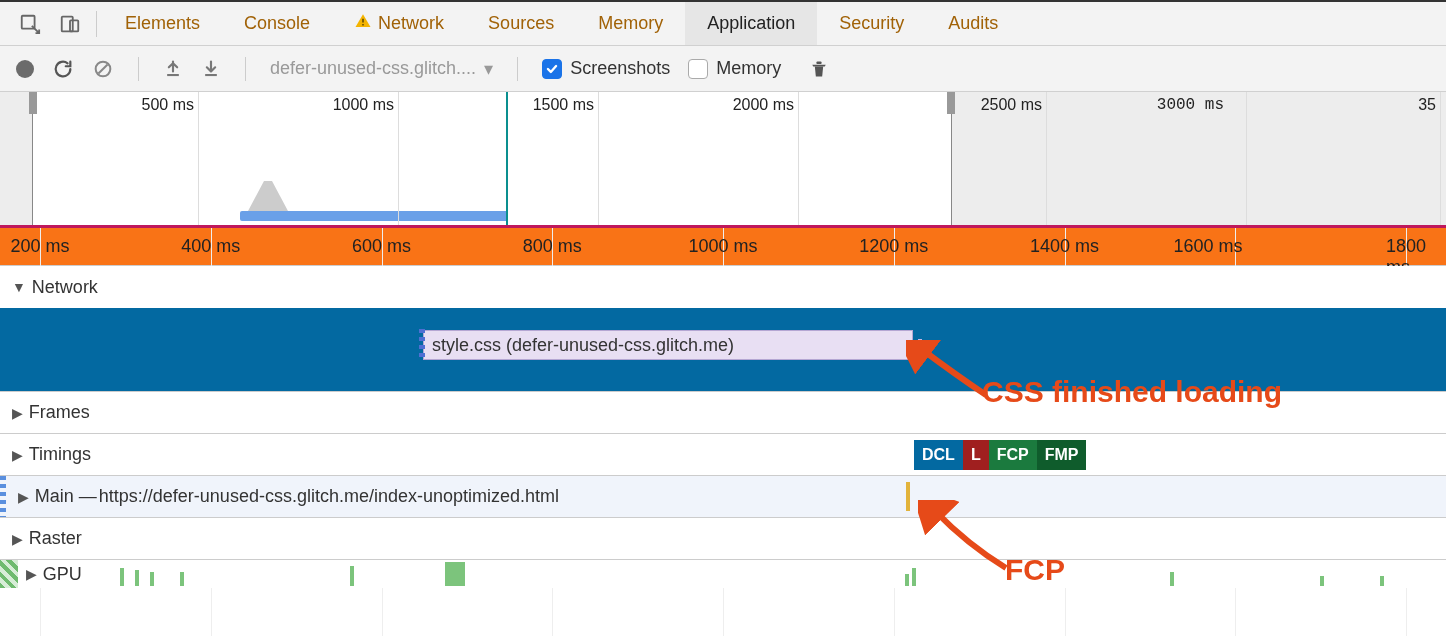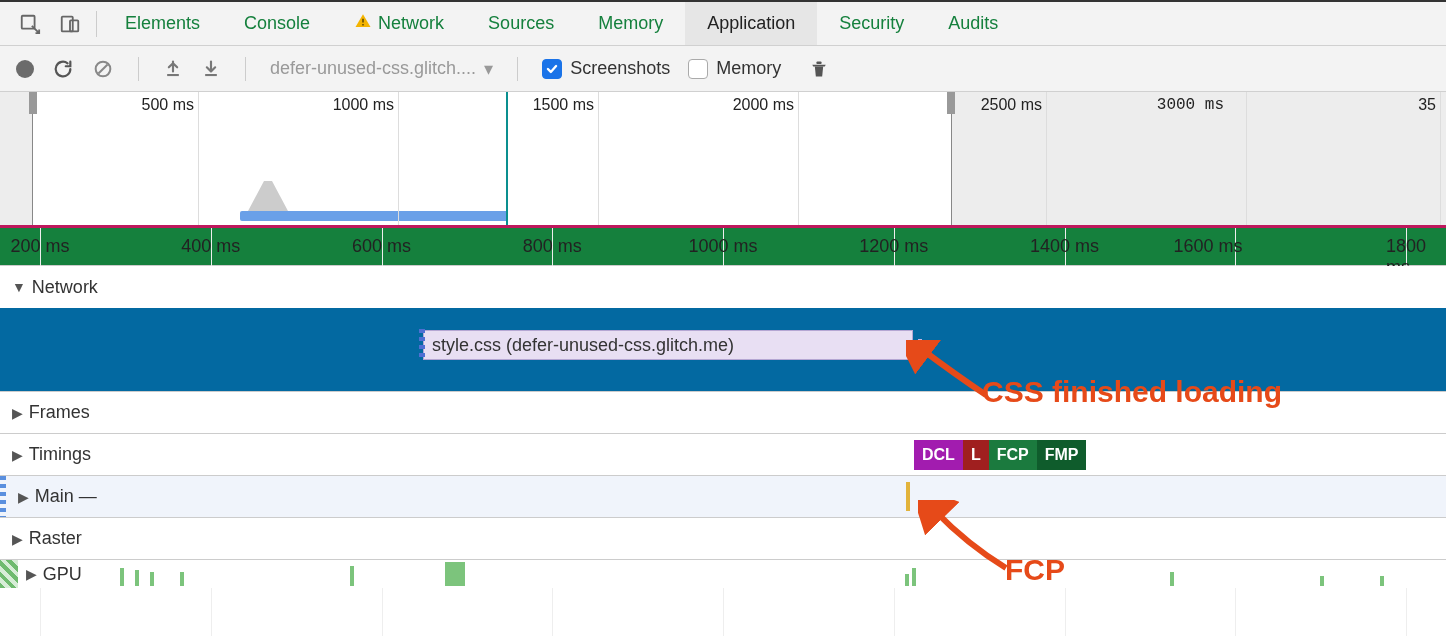--- a/index.html
+++ b/index.html
@@ -30,21 +30,21 @@
     justify-content:center;
     color:#555;
     cursor:pointer;
   }
   .tabs .spacer-v { width:1px; height:26px; background:#ccc; margin:0 6px; }
   .tab {
     padding:0 22px;
     height:100%;
     display:flex;
     align-items:center;
-    color:#15803d;
+    color:#a16207;
     cursor:pointer;
     position:relative;
   }
   .tab.active { color:#222; }
   .tab.active::after {
     content:""; position:absolute; left:0; right:0; bottom:-1px;
     height:3px; background:#1a73e8;
   }
   .tab.hovered { background:#e6e6e6; color:#222;}
   .tab .warn-ico { margin-right:6px; }
@@ -85,21 +85,21 @@
     background:#ccc;
   }
   .overview .viewport { position:absolute; top:0; bottom:0; left:32px; width:920px; border-left:1px solid #888; border-right:1px solid #888; }
   .overview .viewport .handle { position:absolute; top:0; width:8px; height:22px; background:#999;}
   .overview .viewport .handle.left { left:-4px; }
   .overview .viewport .handle.right { right:-4px; }
   .overview .marker { position:absolute; top:0; bottom:0; width:2px; background:#0a8f8f; left:506px; }
   .overview .outside { position:absolute; top:0; bottom:0; background:rgba(0,0,0,.07); }
 
   
-  .detail-ruler { height:38px; background:#15803d; border-bottom:1px solid #ccc; position:relative; display:flex; align-items:center;}
+  .detail-ruler { height:38px; background:#f97316; border-bottom:1px solid #ccc; position:relative; display:flex; align-items:center;}
   .detail-ruler .tick { position:absolute; top:8px; font-size:18px; color:#222; transform:translateX(-50%);}
   .detail-ruler .tickline { position:absolute; top:0; bottom:-400px; width:1px; background:#eee; z-index:0; }
 
   
   .tracks { position:relative; }
   .track-head {
     height:42px; display:flex; align-items:center; gap:6px; padding-left:12px; border-bottom:1px solid #ccc;
     background:#fff; color:#333; cursor:pointer;
     position:relative;
   }
@@ -108,21 +108,21 @@
   .network-track-body { height:84px; border-bottom:1px solid #ccc; position:relative; background:#0369a1;}
   .netbar { position:absolute; top:22px; left:423px; width:490px; height:30px;
     border:1px solid #b5a7d3; background:#e8dff3; display:flex; align-items:center; padding:0 8px;
     color:#333; font-size:18px;
   }
   .netbar .pre { position:absolute; left:-5px; top:-2px; bottom:-2px; width:6px;
     background:repeating-linear-gradient(180deg,#4f6fd3 0 4px, transparent 4px 8px);
   }
   .netbar .tiny { position:absolute; right:-10px; top:8px; bottom:8px; width:4px; background:#c8b7e0;}
   .pill { height:30px; display:flex; align-items:center; padding:0 8px; color:#fff; font-weight:700; font-size:16px; }
-  .pill.dcl{ background:#a21caf;}
+  .pill.dcl{ background:#0369a1;}
   .pill.l  { background:#a01f1f;}
   .pill.fcp{ background:#1b7a3e;}
   .pill.fmp{ background:#0f5c2c;}
 
   .vmarker { position:absolute; top:0; bottom:0; width:0;
     border-left:2px dashed #666;
   }
   .vmarker.a { left:908px;}
   .vmarker.b { left:920px;}
   .ellipsis { position:absolute; left:895px; top:-2px; color:#333; font-weight:700;}
@@ -317,20 +317,21 @@
         <div class="pill l">L</div>
         <div class="pill fcp">FCP</div>
         <div class="pill fmp">FMP</div>
       </div>
   </div>
 
   <div class="track-head main" style="position:relative;">
     <div style="position:absolute;left:0;top:0;bottom:0;width:6px;background:repeating-linear-gradient(180deg,#5a8fde 0 4px, transparent 4px 8px);"></div>
     <span class="tri" style="margin-left:6px;">▶</span>
     <span>Main — </span>
+    <span style="margin-left:-4px;">https://defer-unused-css.glitch.me/index-unoptimized.html</span>
     <div style="position:absolute;left:906px;top:6px;bottom:6px;width:4px;background:#e2b33b;"></div>
   </div>
 
   <div class="track-head">
     <span class="tri">▶</span>
     <span>Raster</span>
   </div>
 
   <div class="track-head" style="border-bottom:none;height:28px;">
     <div style="position:absolute;left:0;top:0;bottom:0;width:18px;background:repeating-linear-gradient(45deg,#6fbb6f 0 4px, #d7edd7 4px 8px);"></div>

